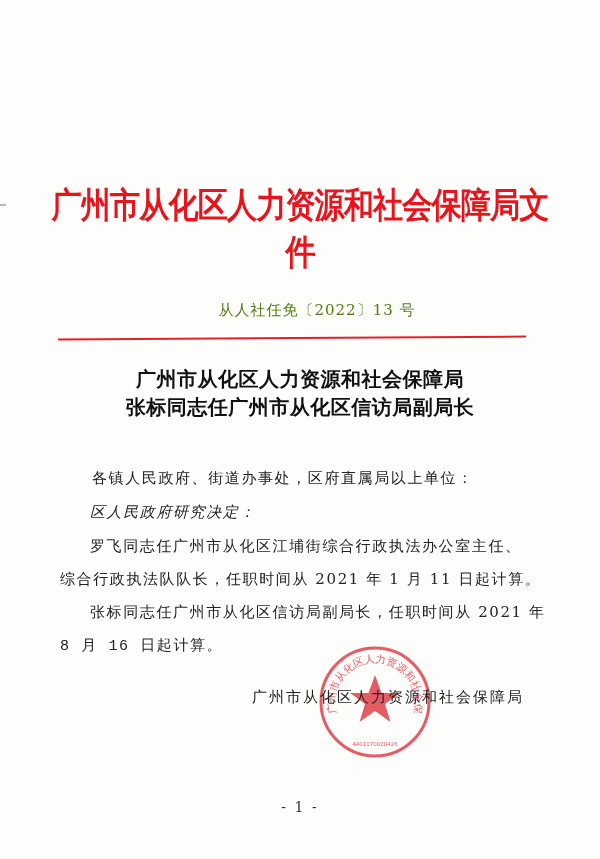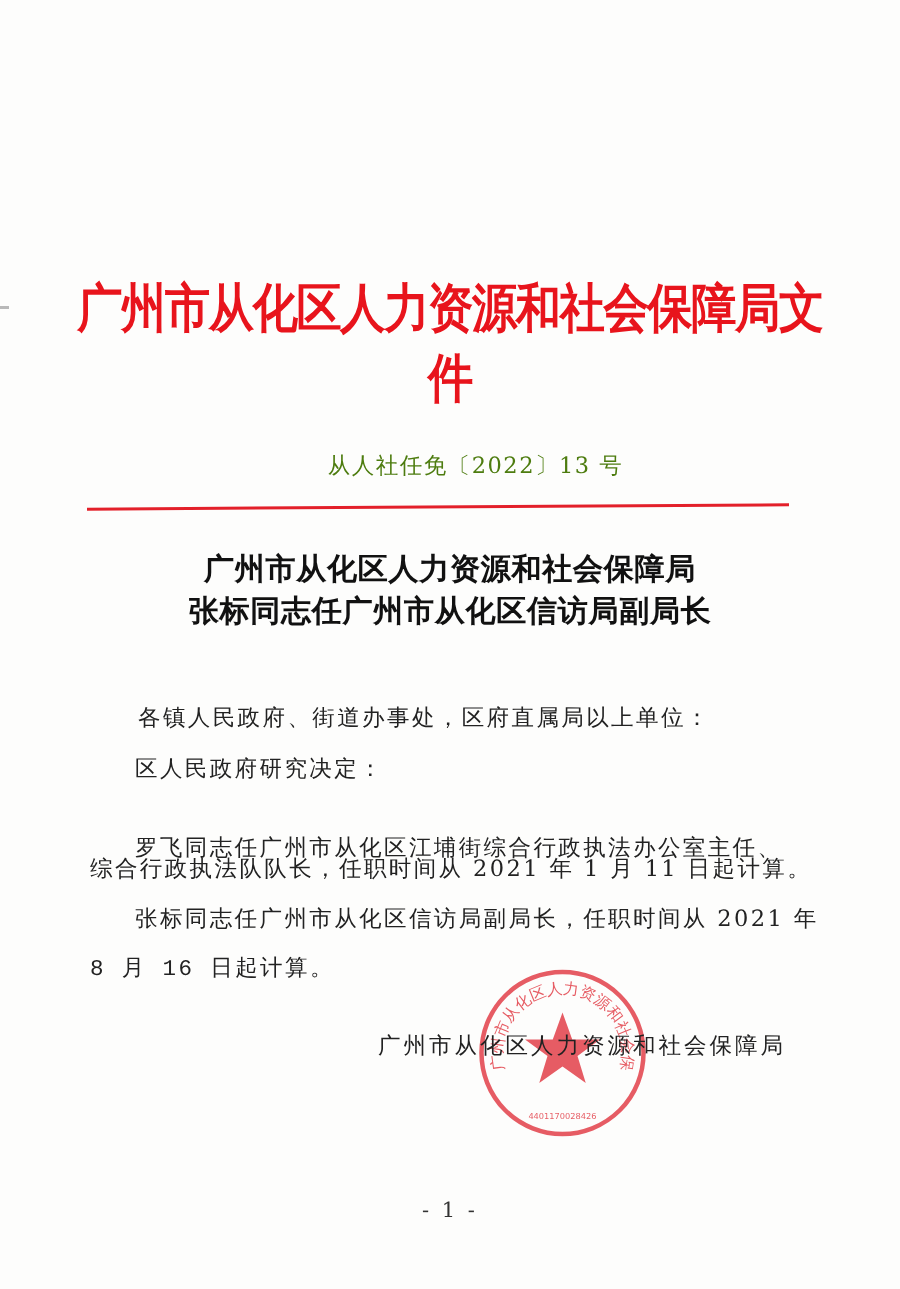--- a/index.html
+++ b/index.html
@@ -50,22 +50,22 @@
 
   <div class="red-rule"></div>
 
   <div class="main-title">
     <div>广州市从化区人力资源和社会保障局</div>
     <div>张标同志任广州市从化区信访局副局长</div>
   </div>
 
   <div class="body-text">
     <div class="line" style="left:0; top:469px;margin-left:32px;">各镇人民政府、街道办事处，区府直属局以上单位：</div>
-    <div class="line" style="left:30px; top:503px;">区人民政府研究决定：</div>
-    <div class="line" style="left:30px; top:556px;">罗飞同志任广州市从化区江埔街综合行政执法办公室主任、</div>
+    <div class="line" style="left:30px; top:503px;font-style:italic;">区人民政府研究决定：</div>
+    <div class="line" style="left:30px; top:537px;">罗飞同志任广州市从化区江埔街综合行政执法办公室主任、</div>
     <div class="line" style="left:0; top:570px;">综合行政执法队队长，任职时间从 2021 年 1 月 11 日起计算。</div>
     <div class="line" style="left:30px; top:603px;">张标同志任广州市从化区信访局副局长，任职时间从 2021 年</div>
     <div class="line" style="left:0; top:636px;font-family:Liberation Mono, monospace;">8 月 16 日起计算。</div>
   </div>
 
   <svg class="stamp" viewBox="0 0 114 114">
     <defs>
       <path id="sealArc" d="M 19 70 A 40 40 0 1 1 95 70" fill="none"></path>
     </defs>
     <circle cx="57" cy="57" r="54" fill="none" stroke="#e0303a" stroke-width="3"></circle>

